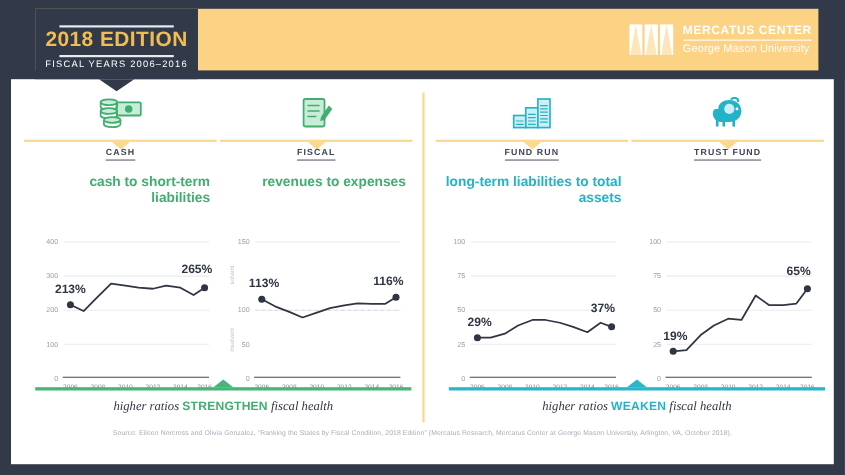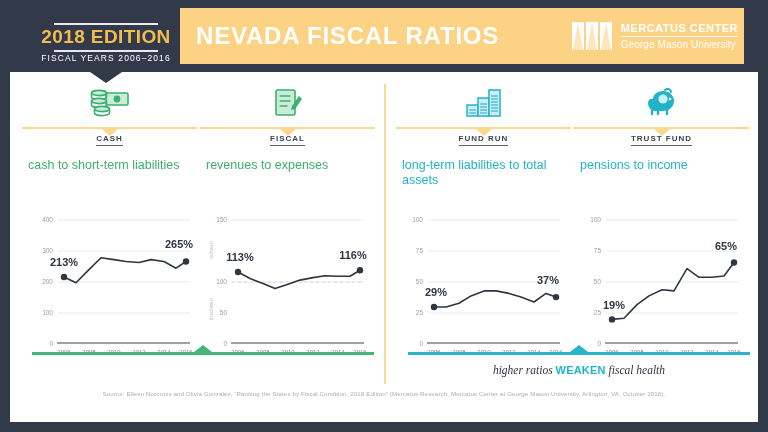--- a/index.html
+++ b/index.html
@@ -47,22 +47,22 @@
   .p3{left:386px;width:175px;}
   .p4{left:564px;width:175px;}
 
   .p-icon{position:absolute;top:14px;left:0;right:0;height:34px;display:flex;align-items:center;justify-content:center;}
   .p-rule{position:absolute;top:55px;left:0;right:0;height:2px;background:#fbd88f;}
   .p-rule:after{content:"";position:absolute;left:50%;margin-left:-8px;top:2px;width:0;height:0;
     border-left:8px solid transparent;border-right:8px solid transparent;border-top:7px solid #fbd88f;}
   .p-kicker{position:absolute;top:62px;left:0;right:0;text-align:center;
     color:#3e4450;font-size:8px;font-weight:bold;letter-spacing:1px;}
   .p-kicker span{padding-bottom:2px;border-bottom:1.5px solid #58606e;}
-  .p-title{position:absolute;top:86px;left:6px;right:6px;text-align:left;
-    font-size:12.5px;font-weight:normal;line-height:15px;}
+  .p-title{position:absolute;top:86px;left:6px;right:6px;text-align:right;
+    font-size:12.5px;font-weight:bold;line-height:15px;}
   .green .p-title{color:#3fae6e;}
   .teal  .p-title{color:#23b3c8;}
 
   .chart{position:absolute;top:132px;left:0;right:0;height:192px;}
   .chart svg{display:block;}
 
   
   .foot{position:absolute;height:40px;top:272px;}
   .f-left{left:22px;width:342px;}
   .f-right{left:398px;width:342px;}
@@ -88,21 +88,20 @@
   <div class="header">
     <div class="hdr-bar"></div>
 
     <div class="badge">
       <div class="badge-rule top"></div>
       <div class="badge-rule bot"></div>
       <div class="badge-title">2018 EDITION</div>
       <div class="badge-sub">FISCAL YEARS 2006–2016</div>
     </div>
 
-    <div class="hdr-title">NEVADA FISCAL RATIOS</div>
 
     <div class="logo">
       <svg class="logo-mark" viewBox="0 0 42 28">
         <rect x="0" y="0" width="12" height="28" fill="#ffffff"></rect>
         <path d="M1 28 L6 0 L11 28 Z" fill="#fcd285" opacity="0.55"></path>
         <rect x="14" y="0" width="12" height="28" fill="#ffffff"></rect>
         <path d="M15 28 L20 0 L25 28 Z" fill="#fcd285" opacity="0.55"></path>
         <rect x="28" y="0" width="12" height="28" fill="#ffffff"></rect>
         <path d="M29 28 L34 0 L39 28 Z" fill="#fcd285" opacity="0.55"></path>
       </svg>
@@ -284,21 +283,20 @@
         <svg width="34" height="30" viewBox="0 0 34 30">
           <path d="M8 11 C8 6 13 3 18 3 C24 3 29 7 29 13 C29 19 24 23 18 23 L10 23 C6 23 3 19 3 15 C3 13 4 12 5 11 Z" fill="#23b3c8"></path>
           <path d="M7 22 l0 4 M13 23 l0 3 M22 21 l0 5" stroke="#23b3c8" stroke-width="2.4" stroke-linecap="round"></path>
           <circle cx="18" cy="11" r="4.6" fill="#cdeef4"></circle>
           <circle cx="25" cy="11" r="1.3" fill="#ffffff"></circle>
           <path d="M20 2 C22 0 26 1 26 4" stroke="#23b3c8" stroke-width="2" fill="none" stroke-linecap="round"></path>
         </svg>
       </div>
       <div class="p-rule"></div>
       <div class="p-kicker"><span>TRUST FUND</span></div>
-      <div class="p-title">pensions to income</div>
       <div class="chart">
         <svg width="175" height="192" viewBox="0 0 175 192">
           <g stroke="#e9eaec" stroke-width="1">
             <line x1="32" y1="16" x2="164" y2="16"></line>
             <line x1="32" y1="47" x2="164" y2="47"></line>
             <line x1="32" y1="78" x2="164" y2="78"></line>
             <line x1="32" y1="109" x2="164" y2="109"></line>
           </g>
           <g fill="#9aa0aa" font-size="6.5" font-family="Liberation Sans, sans-serif" text-anchor="end">
             <text x="27" y="18">100</text>
@@ -320,20 +318,21 @@
           <circle cx="38" cy="115.4" r="3.2" fill="#2f3542"></circle>
           <circle cx="160" cy="58.5" r="3.2" fill="#2f3542"></circle>
           <text x="40" y="105" fill="#2f3542" font-size="11" font-weight="bold" text-anchor="middle" font-family="Liberation Sans, sans-serif">19%</text>
           <text x="152" y="46" fill="#2f3542" font-size="11" font-weight="bold" text-anchor="middle" font-family="Liberation Sans, sans-serif">65%</text>
         </svg>
       </div>
     </div>
 
     <div class="foot f-left">
       <div class="f-line green-l"></div>
+      <div class="f-text"><span>higher ratios </span><b class="g">STRENGTHEN</b><span> fiscal health</span></div>
     </div>
 
     <div class="foot f-right">
       <div class="f-line teal-l"></div>
       <div class="f-text"><span>higher ratios </span><b class="t">WEAKEN</b><span> fiscal health</span></div>
     </div>
 
     <div class="source">Source: Eileen Norcross and Olivia Gonzalez, “Ranking the States by Fiscal Condition, 2018 Edition” (Mercatus Research, Mercatus Center at George Mason University, Arlington, VA, October 2018).</div>
   </div>
 </div>

